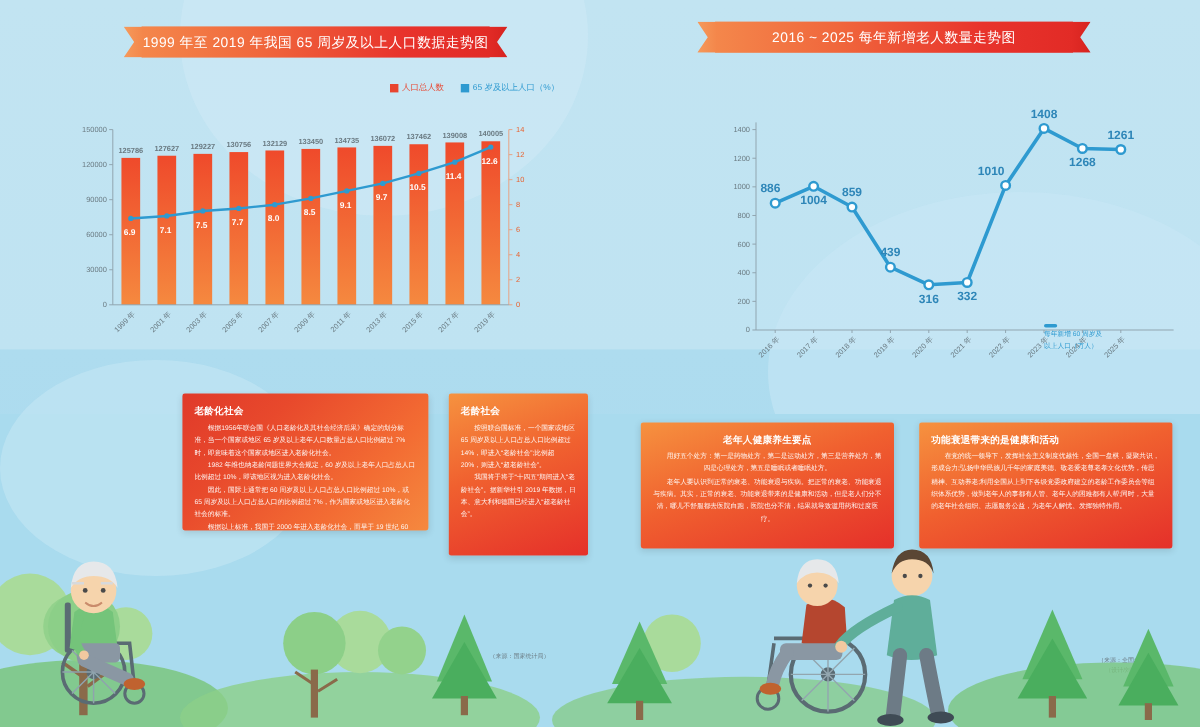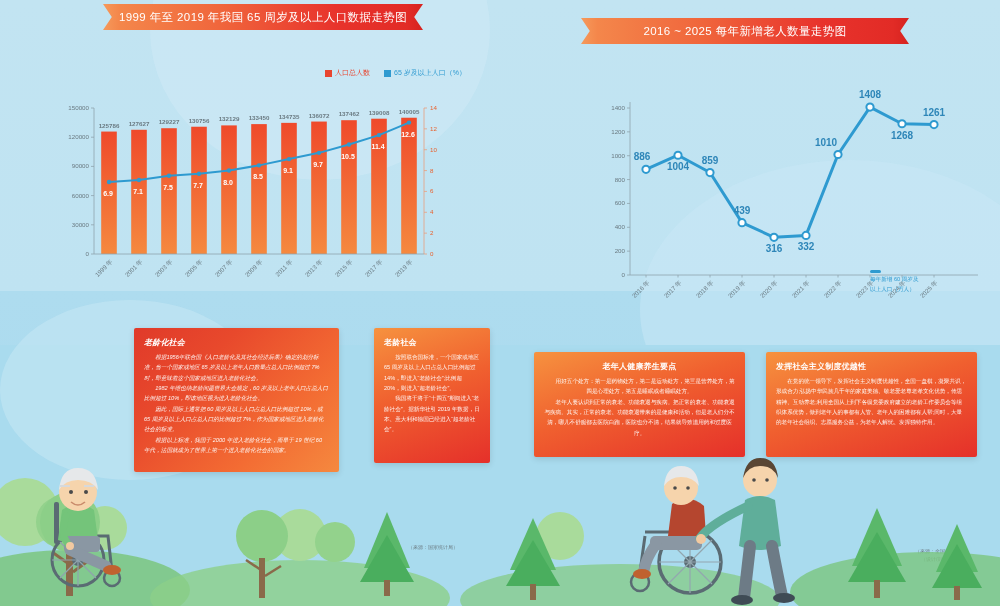--- a/index.html
+++ b/index.html
@@ -25,21 +25,21 @@
     color:#fff; font-size:11.5px; letter-spacing:.4px; white-space:nowrap;
     background:linear-gradient(90deg,#f4874b 0%, #f0663c 35%, #e8332c 75%, #e22b26 100%);
   }
   .ribbon .tail {
     position:absolute; top:0; width:16px; height:26px; background:inherit;
   }
   .ribbon .tail.left  { left:-15px;  background:linear-gradient(90deg,#f59a5c,#f4874b);
      clip-path: polygon(0 0, 100% 0, 100% 100%, 0 100%, 55% 50%); }
   .ribbon .tail.right { right:-15px; background:linear-gradient(90deg,#e22b26,#d6231f);
      clip-path: polygon(0 0, 100% 0, 45% 50%, 100% 100%, 0 100%); }
-  #ribbon-left  { left:118px; top:4px; width:290px; }
+  #ribbon-left  { left:118px; top:22px; width:290px; }
   #ribbon-right { left:596px; top:18px; width:298px; }
 
   
   .chart { position:absolute; }
   .tick-txt { font-size:6.2px; fill:#6a7a82; font-family:"Liberation Sans",sans-serif; }
   .tick-txt.r { fill:#e8622f; }
   .legend { position:absolute; display:flex; gap:14px; align-items:center; font-size:7px; }
   .legend .item { display:flex; align-items:center; gap:3px; }
   .legend .sw { width:7px; height:7px; display:inline-block; }
   .legend .l1 { color:#e8452f; }
@@ -267,42 +267,42 @@
   </div>
 
   <div style="position:absolute; left:870px; top:270px; width:80px;">
     <div style="width:11px;height:3px;background:#2e9ad0;border-radius:2px;margin-bottom:2px;"></div>
     <div style="font-size:5.6px;color:#2e9ad0;line-height:1.7;">
       <div>每年新增 60 周岁及</div>
       <div>以上人口（万人）</div>
     </div>
   </div>
 
-  <div class="card dark" style="left:134px; top:328px; width:205px; height:144px;font-style:italic;">
+  <div class="card dark" style="left:152px; top:328px; width:205px; height:114px;">
     <h4>老龄化社会</h4>
     <p>根据1956年联合国《人口老龄化及其社会经济后果》确定的划分标准，当一个国家或地区 65 岁及以上老年人口数量占总人口比例超过 7% 时，即意味着这个国家或地区进入老龄化社会。</p>
     <p>1982 年维也纳老龄问题世界大会规定，60 岁及以上老年人口占总人口比例超过 10%，即该地区视为进入老龄化社会。</p>
     <p>因此，国际上通常把 60 周岁及以上人口占总人口比例超过 10%，或 65 周岁及以上人口占总人口的比例超过 7%，作为国家或地区进入老龄化社会的标准。</p>
     <p>根据以上标准，我国于 2000 年进入老龄化社会，而早于 19 世纪 60 年代，法国就成为了世界上第一个进入老龄化社会的国家。</p>
   </div>
 
   <div class="card flame" style="left:374px; top:328px; width:116px; height:135px;">
     <h4>老龄社会</h4>
     <p>按照联合国标准，一个国家或地区 65 周岁及以上人口占总人口比例超过 14%，即进入“老龄社会”;比例超 20%，则进入“超老龄社会”。</p>
     <p>我国将于将于“十四五”期间进入“老龄社会”。据新华社引 2019 年数据，日本、意大利和德国已经进入“超老龄社会”。</p>
   </div>
 
   <div class="card flame" style="left:534px; top:352px; width:211px; height:105px;text-align:center;">
     <h4>老年人健康养生要点</h4>
     <p>用好五个处方：第一是药物处方，第二是运动处方，第三是营养处方，第四是心理处方，第五是睡眠或者睡眠处方。</p>
     <p>老年人要认识到正常的衰老、功能衰退与疾病。把正常的衰老、功能衰退与疾病。其实，正常的衰老、功能衰退带来的是健康和活动，但是老人们分不清，哪儿不舒服都去医院白跑，医院也分不清，结果就导致滥用药和过度医疗。</p>
   </div>
 
   <div class="card flame" style="left:766px; top:352px; width:211px; height:105px;">
-    <h4>发挥社会主义制度优越性</h4>
+    <h4>功能衰退带来的是健康和活动</h4>
     <p>在党的统一领导下，发挥社会主义制度优越性，全国一盘棋，凝聚共识，形成合力;弘扬中华民族几千年的家庭美德、敬老爱老尊老孝文化优势，传思精神、互动养老;利用全国从上到下各级党委政府建立的老龄工作委员会等组织体系优势，做到老年人的事都有人管、老年人的困难都有人帮;同时，大量的老年社会组织、志愿服务公益，为老年人解忧、发挥独特作用。</p>
   </div>
 
   <div class="source" style="left:408px; top:544px;">
     <div>（来源：国家统计局）</div>
   </div>
   <div class="source" style="left:915px; top:548px; text-align:left;">
     <div>（来源：全国老龄办 ）</div>
     <div style="padding-left:6px;">（设计/刘晨阳 ）</div>
   </div>

